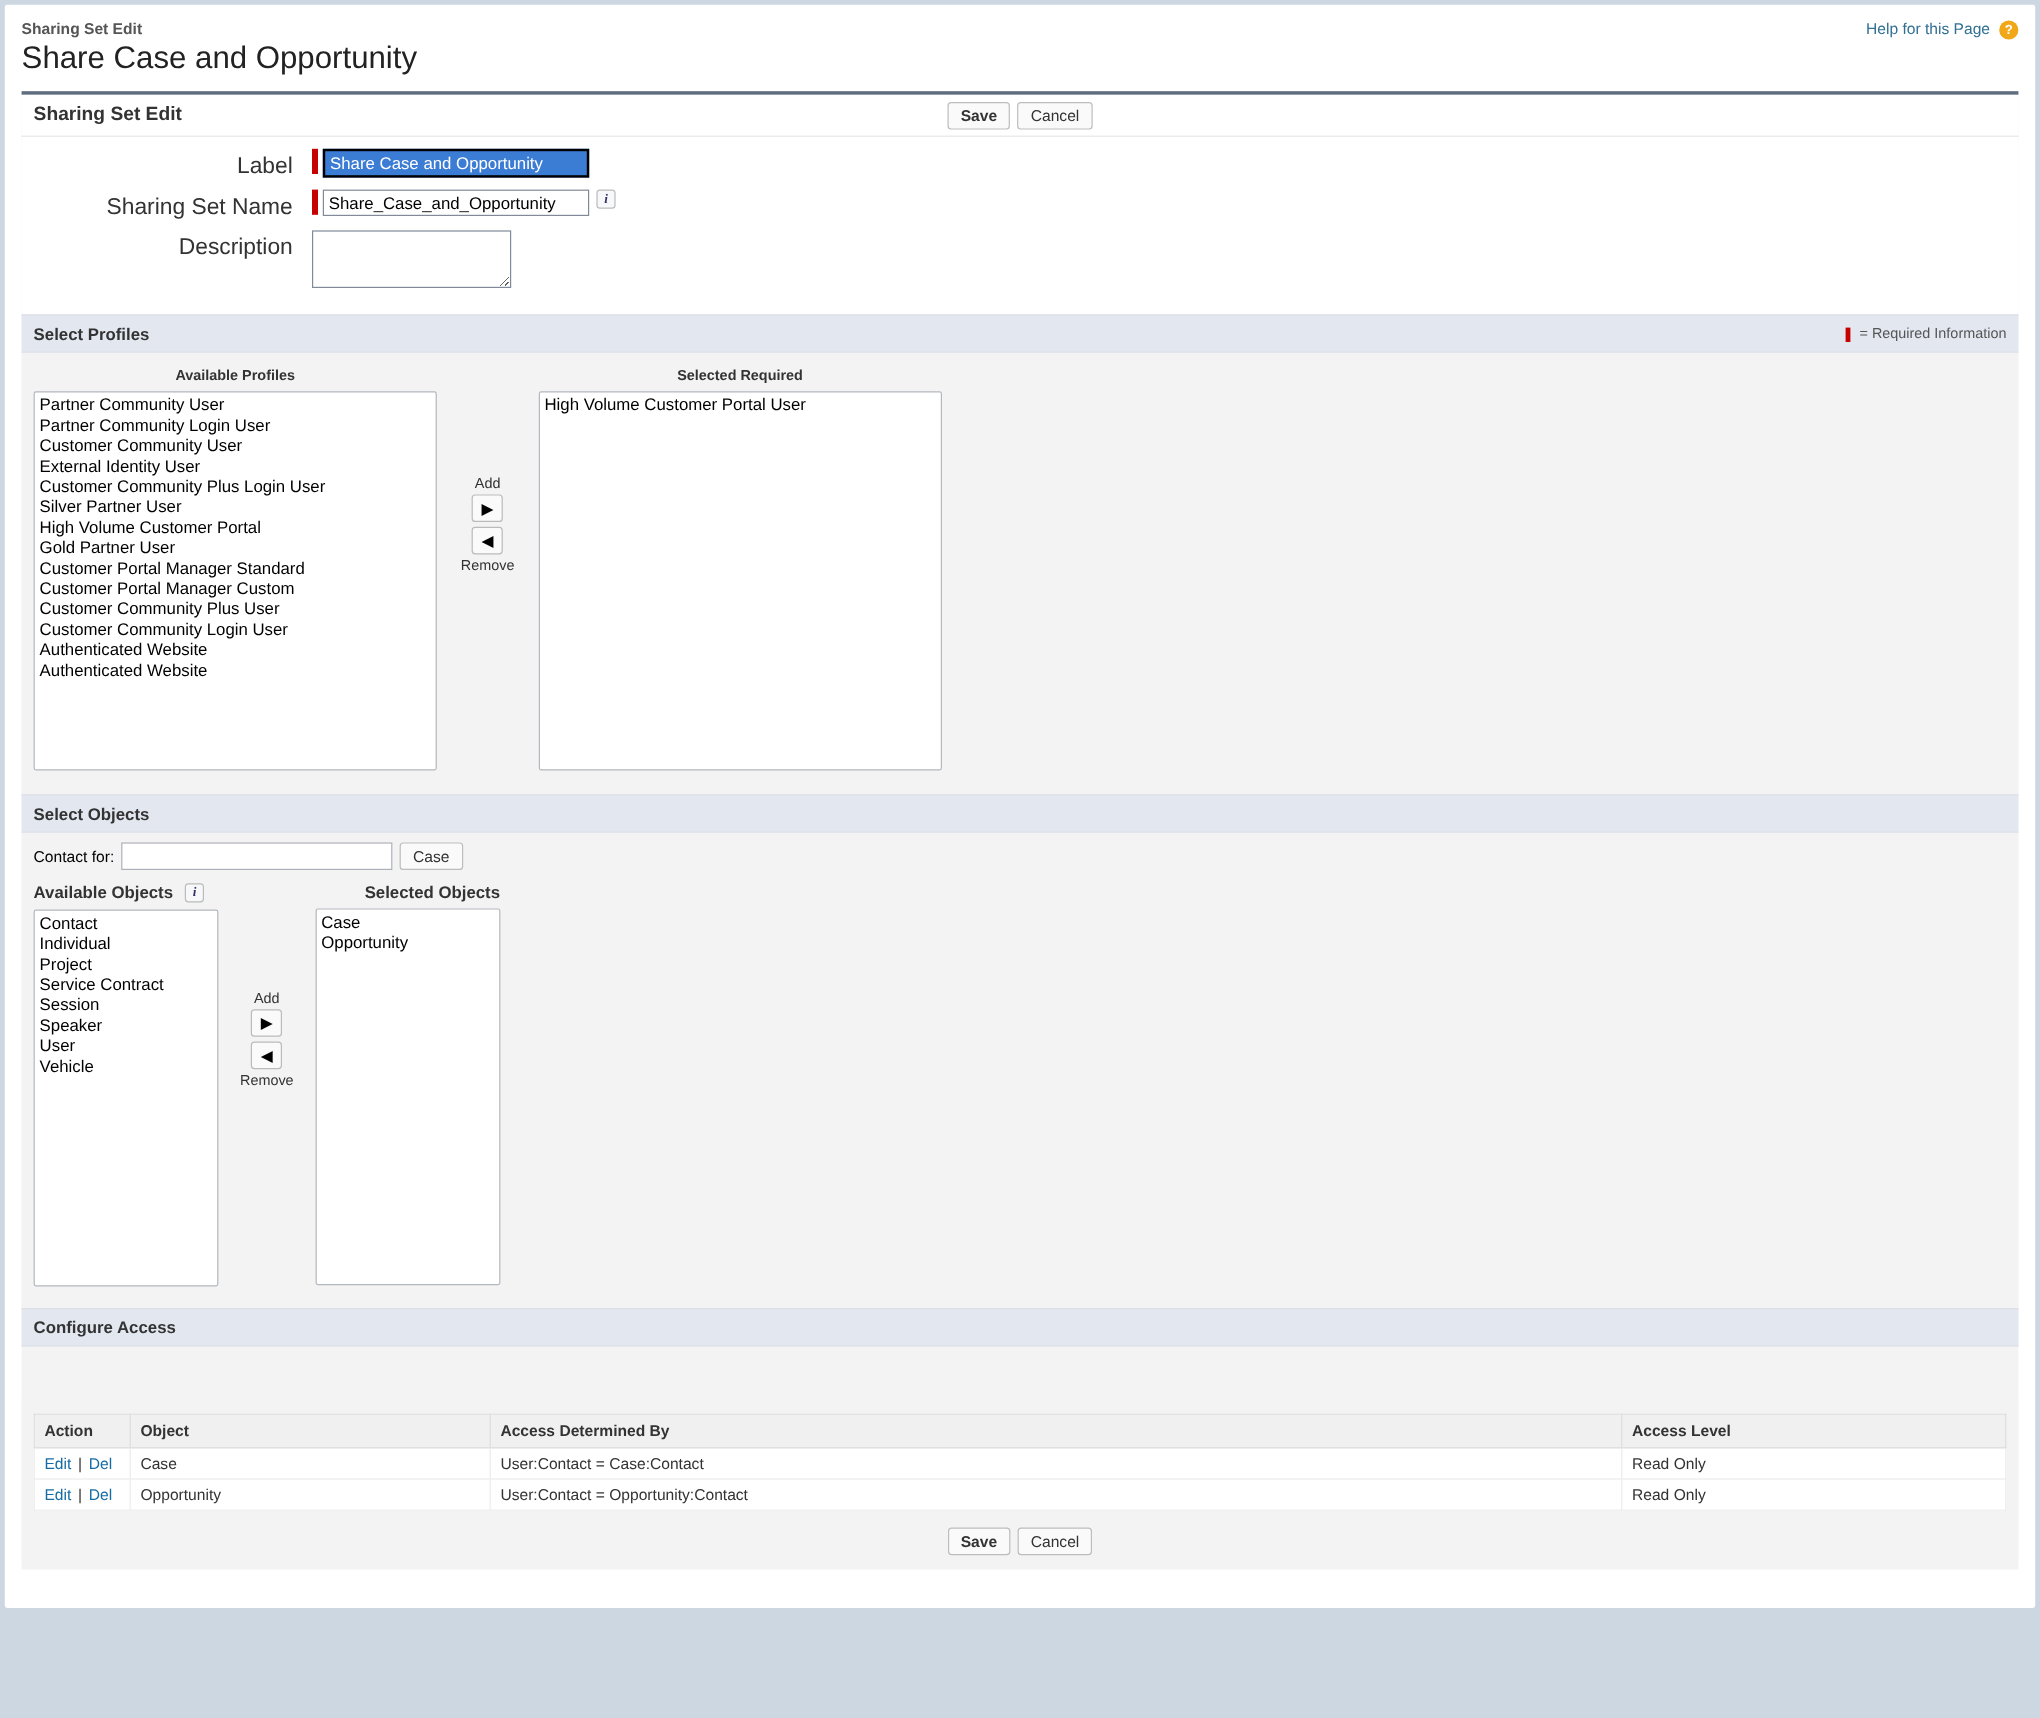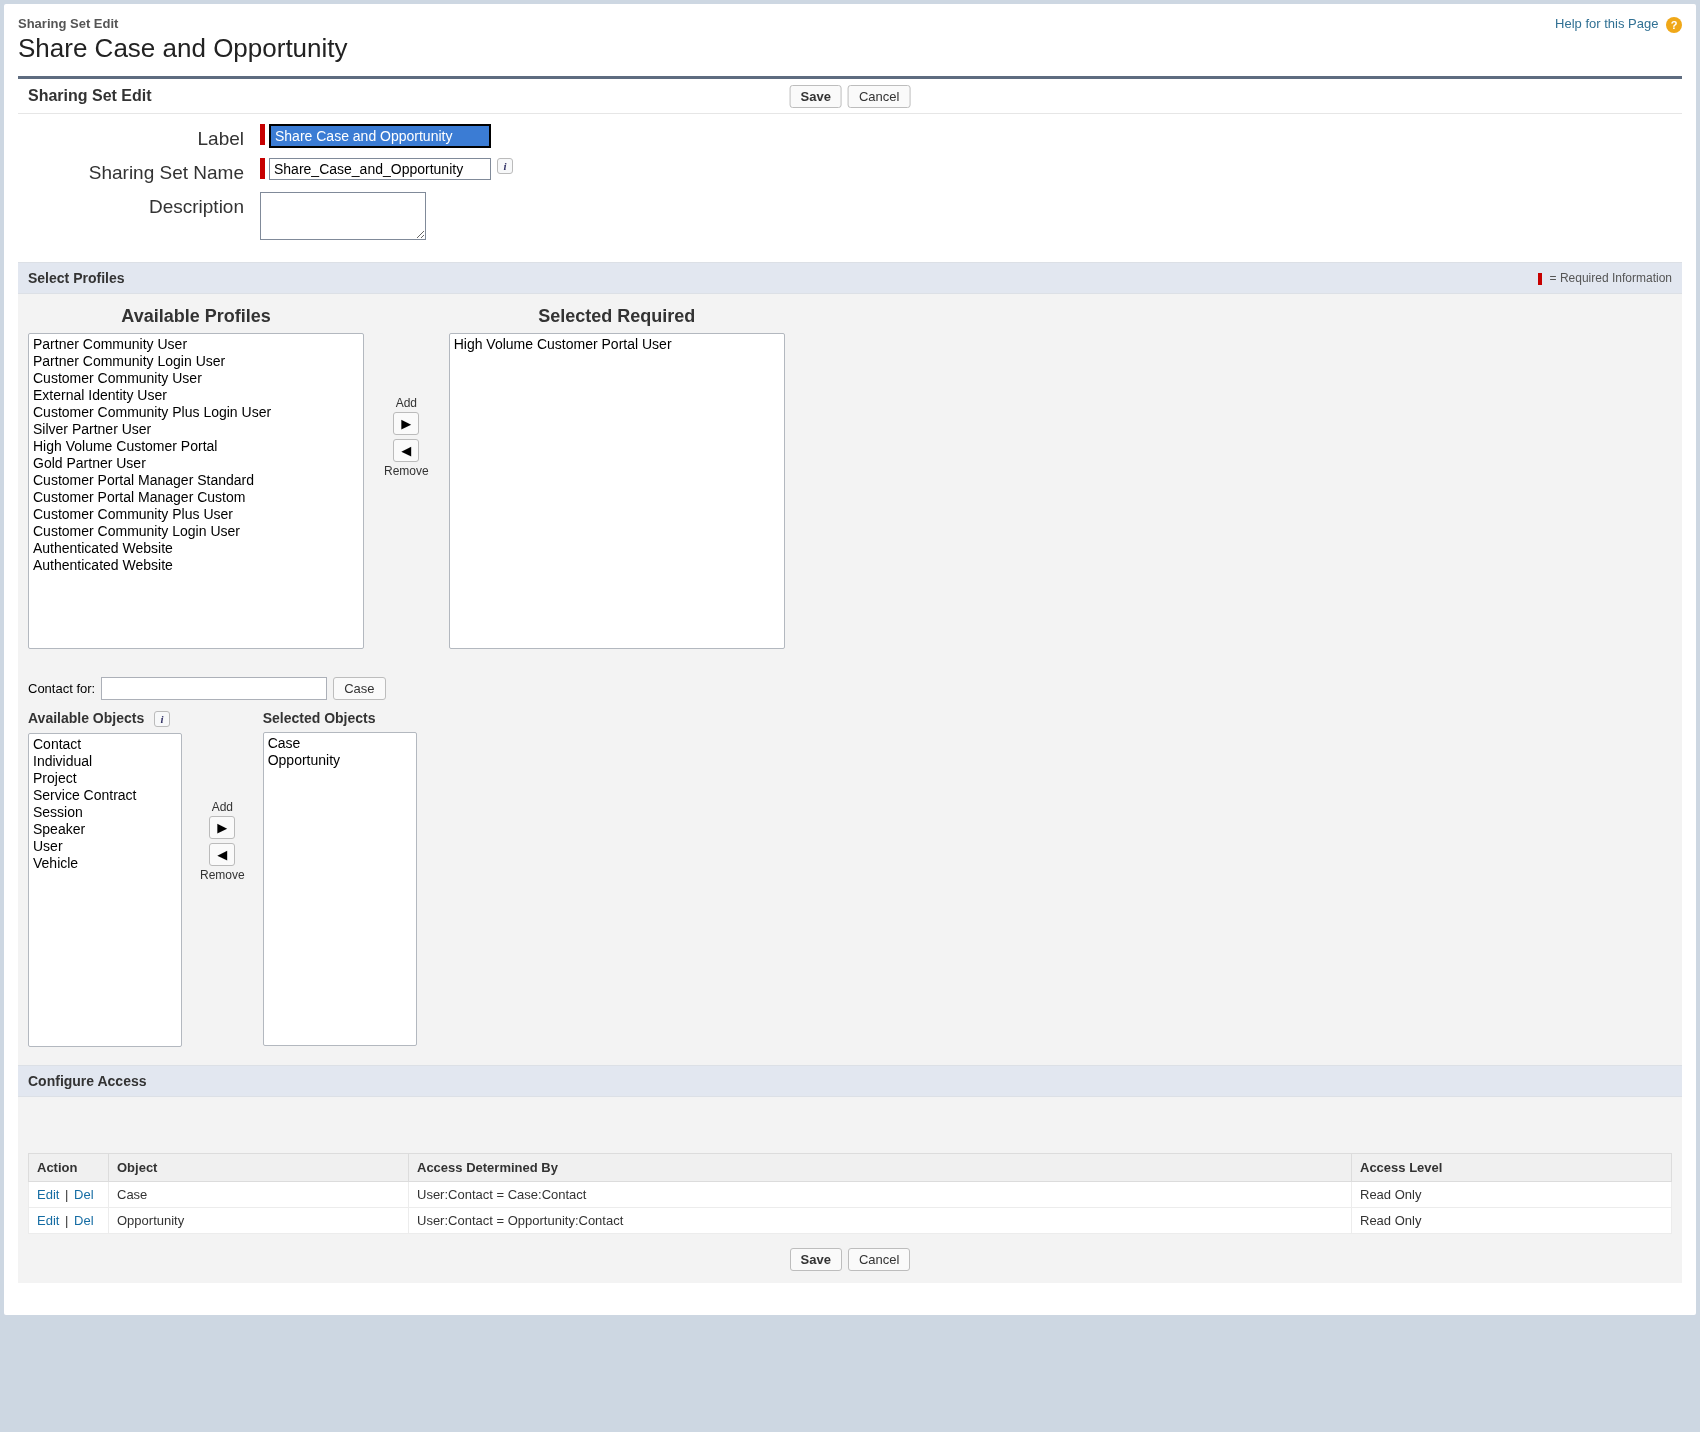--- a/index.html
+++ b/index.html
@@ -186,21 +186,21 @@
       display: flex;
       align-items: flex-start;
       gap: 20px;
     }
     .dl-col {
       display: flex;
       flex-direction: column;
       align-items: center;
     }
     .dl-heading {
-      font-size: 18px;
+      font-size: 12px;
       font-weight: bold;
       color: #333;
       margin-bottom: 6px;
       text-align: center;
     }
     select.multi {
       font-size: 14px;
       border: 1px solid #b3b8bf;
       padding: 2px;
       background: #fff;
@@ -406,20 +406,23 @@
 
       <div class="dl-col">
         <div class="dl-heading">Selected Required</div>
         <select multiple="" class="multi profiles-list" size="14">
             <option>High Volume Customer Portal User</option>
           </select>
       </div>
 
     </div>
 
+    <div class="section-bar">
+      <span>Select Objects</span>
+    </div>
 
     <div class="objects-area">
 
       <div class="search-row">
         <span>Contact  for:</span>
         <input type="text" class="search-input" value="" style="">
         <button class="btn">Case</button>
       </div>
 
       <div class="objects-duel">
@@ -445,21 +448,21 @@
           <span>Add</span>
           <button class="dl-btn">
             <span>▶</span>
           </button>
           <button class="dl-btn">
             <span>◀</span>
           </button>
           <span>Remove</span>
         </div>
 
-        <div class="dl-col" style="align-items:flex-start;">
+        <div class="dl-col" style="align-items:flex-end;">
           <div class="objects-heading">Selected Objects</div>
           <select multiple="" class="multi objects-list" size="14">
               <option>Case</option>
               <option>Opportunity</option>
             </select>
         </div>
 
       </div>
 
     </div>

